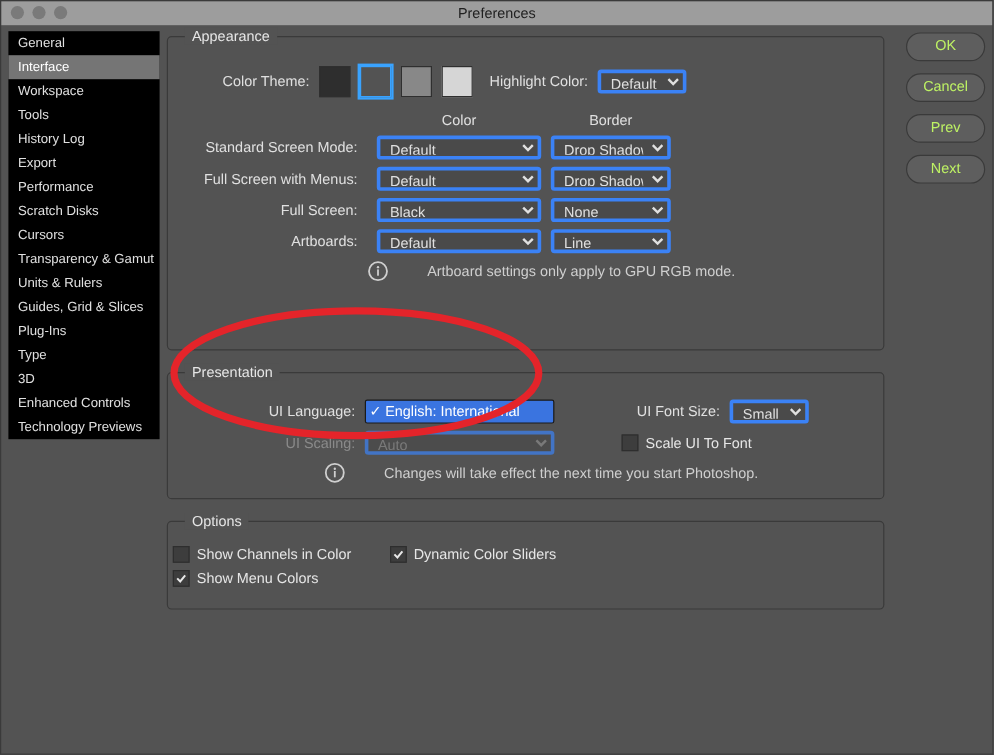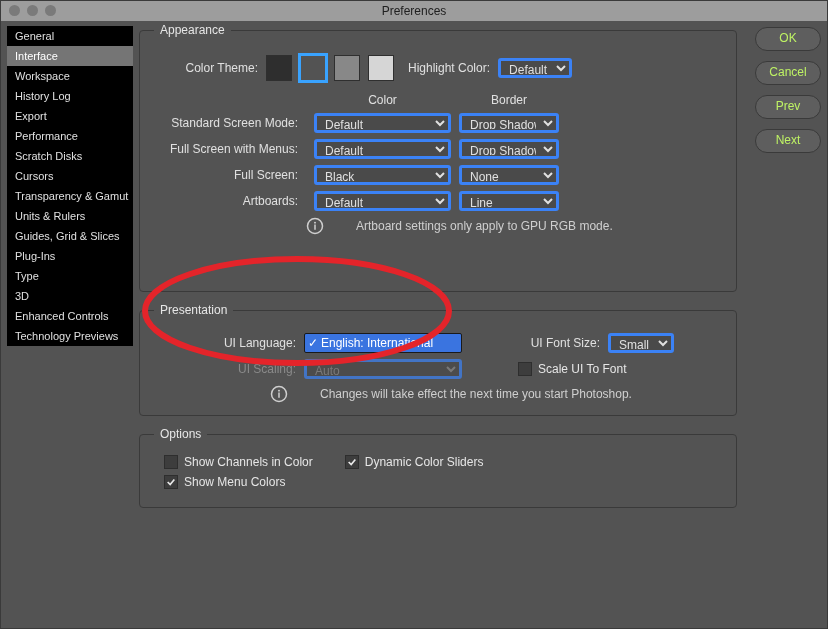--- a/index.html
+++ b/index.html
@@ -11,21 +11,21 @@
   .sidebar{width:126px;background:#000000;margin-right:6px;align-self:flex-start;}
   .sidebar .item{padding:4px 8px;font-size:11px;color:#e0e0e0;cursor:pointer;white-space:nowrap;}
   .sidebar .item.selected{background:#757575;color:#fff;}
   .main{flex:1;position:relative;}
 
   .groupbox{border:1px solid #3a3a3a;border-radius:4px;margin:4px 0 0 0;position:relative;}
   .groupbox .legend{position:absolute;top:-8px;left:14px;background:#535353;padding:0 6px;font-size:12px;color:#e6e6e6;}
 
   .appearance-box{height:230px;padding:18px 16px 12px 16px;}
   .presentation-box{padding:18px 16px 12px 16px;}
-  .options-box{padding:18px 16px 12px 24px;text-align:center;}
+  .options-box{padding:18px 16px 12px 4px;text-align:center;}
 
   .row{display:flex;align-items:center;margin-bottom:6px;font-size:12px;color:#e0e0e0;}
   .lbl{text-align:right;padding-right:8px;color:#e0e0e0;font-size:12px;}
   .sel{height:20px;background:#4a4a4a;border:3px solid #3b82f6;border-radius:3px;color:#e0e0e0;font-size:12px;padding:1px 4px;box-sizing:border-box;}
   .hdr{font-size:12px;color:#e0e0e0;text-align:center;}
   .swatches{display:flex;gap:8px;margin-right:14px;}
   .swatch{width:26px;height:26px;border:1px solid #2f2f2f;box-sizing:border-box;cursor:pointer;}
   .swatch.sel-sw{outline:2px solid #39a3ff;outline-offset:0;border-color:#39a3ff;}
   .info-row{display:flex;align-items:center;color:#cfcfcf;font-size:12px;margin-top:6px;gap:22px;}
   .info-icon{width:18px;height:18px;margin-right:10px;}
@@ -68,20 +68,21 @@
     <div class="btn">Cancel</div>
     <div class="btn">Prev</div>
     <div class="btn">Next</div>
   </div>
 
   <div class="content">
     <div class="sidebar" id="sidebar">
         <div class="item">General</div>
         <div class="item selected">Interface</div>
         <div class="item">Workspace</div>
+        <div class="item">Tools</div>
         <div class="item">History Log</div>
         <div class="item">Export</div>
         <div class="item">Performance</div>
         <div class="item">Scratch Disks</div>
         <div class="item">Cursors</div>
         <div class="item">Transparency &amp; Gamut</div>
         <div class="item">Units &amp; Rulers</div>
         <div class="item">Guides, Grid &amp; Slices</div>
         <div class="item">Plug-Ins</div>
         <div class="item">Type</div>

